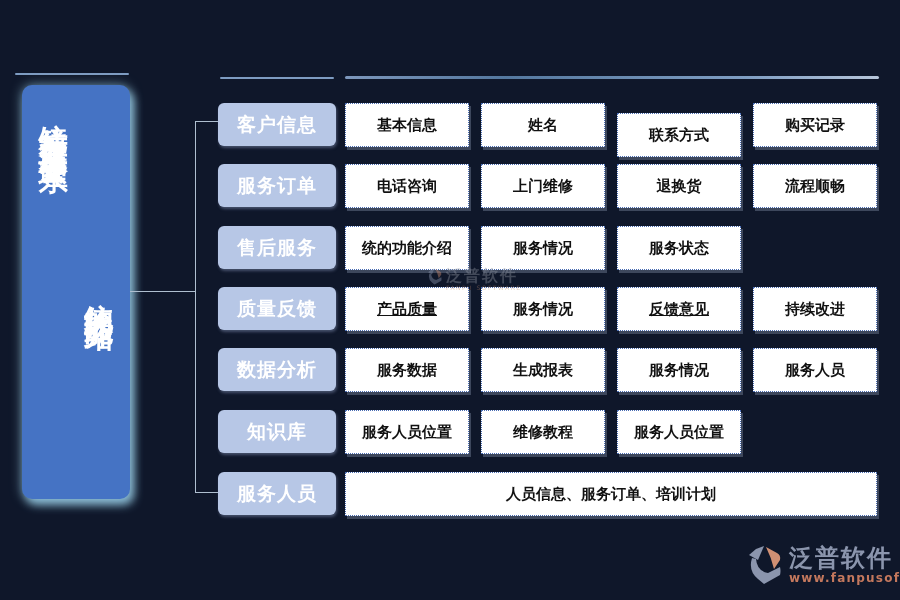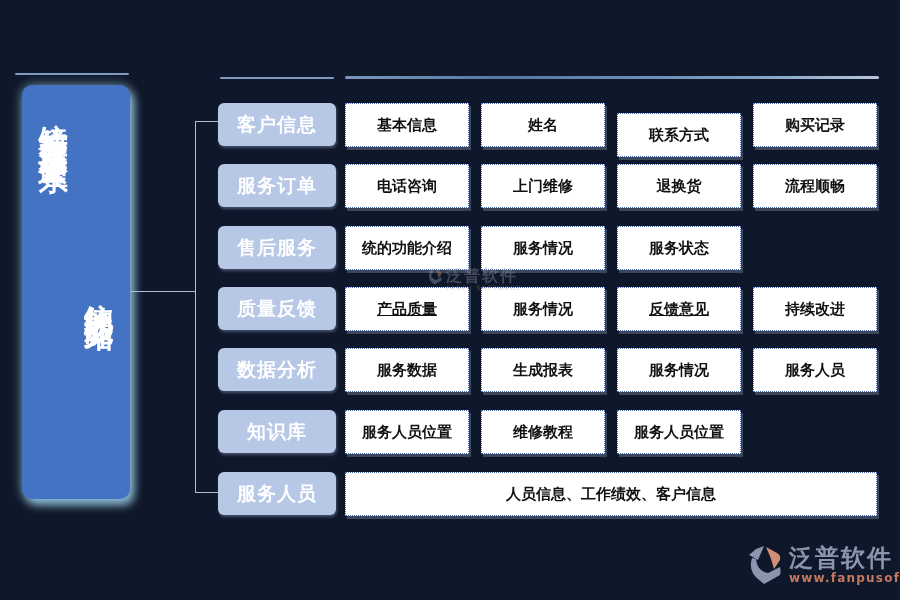--- a/index.html
+++ b/index.html
@@ -106,21 +106,21 @@
       <div class="cat" style="top: 348px;">数据分析</div>
       <div class="item" style="top: 348px; left: 345px; width: 124px;">服务数据</div>
       <div class="item" style="top: 348px; left: 481px; width: 124px;">生成报表</div>
       <div class="item" style="top: 348px; left: 617px; width: 124px;">服务情况</div>
       <div class="item" style="top: 348px; left: 753px; width: 124px;">服务人员</div>
       <div class="cat" style="top: 410px;">知识库</div>
       <div class="item" style="top: 410px; left: 345px; width: 124px;">服务人员位置</div>
       <div class="item" style="top: 410px; left: 481px; width: 124px;">维修教程</div>
       <div class="item" style="top: 410px; left: 617px; width: 124px;">服务人员位置</div>
       <div class="cat" style="top: 472px;">服务人员</div>
-      <div class="item" style="top: 472px; left: 345px; width: 532px;">人员信息、工作绩效、客户信息</div>
+      <div class="item" style="top: 472px; left: 345px; width: 532px;">人员信息、服务订单、培训计划</div>
     </div>
 
   <div class="watermark">
     <svg width="17" height="17" viewBox="0 0 40 40">
       <polygon points="12,4 20,1 14,15 5,10" fill="#8b95ad"></polygon>
       <path d="M22,2 L33,8 Q37,10 36,15 L30,24 Q27,12 22,2 Z" fill="#d08f73"></path>
       <path d="M8,13 Q4,26 14,34 L20,39 L36,30 Q37,26 36,22 L24,28 Q13,26 12,14 Z" fill="#8b95ad"></path>
     </svg>
     <div class="wm-texts">
       <span class="wm-name">泛普软件</span>

